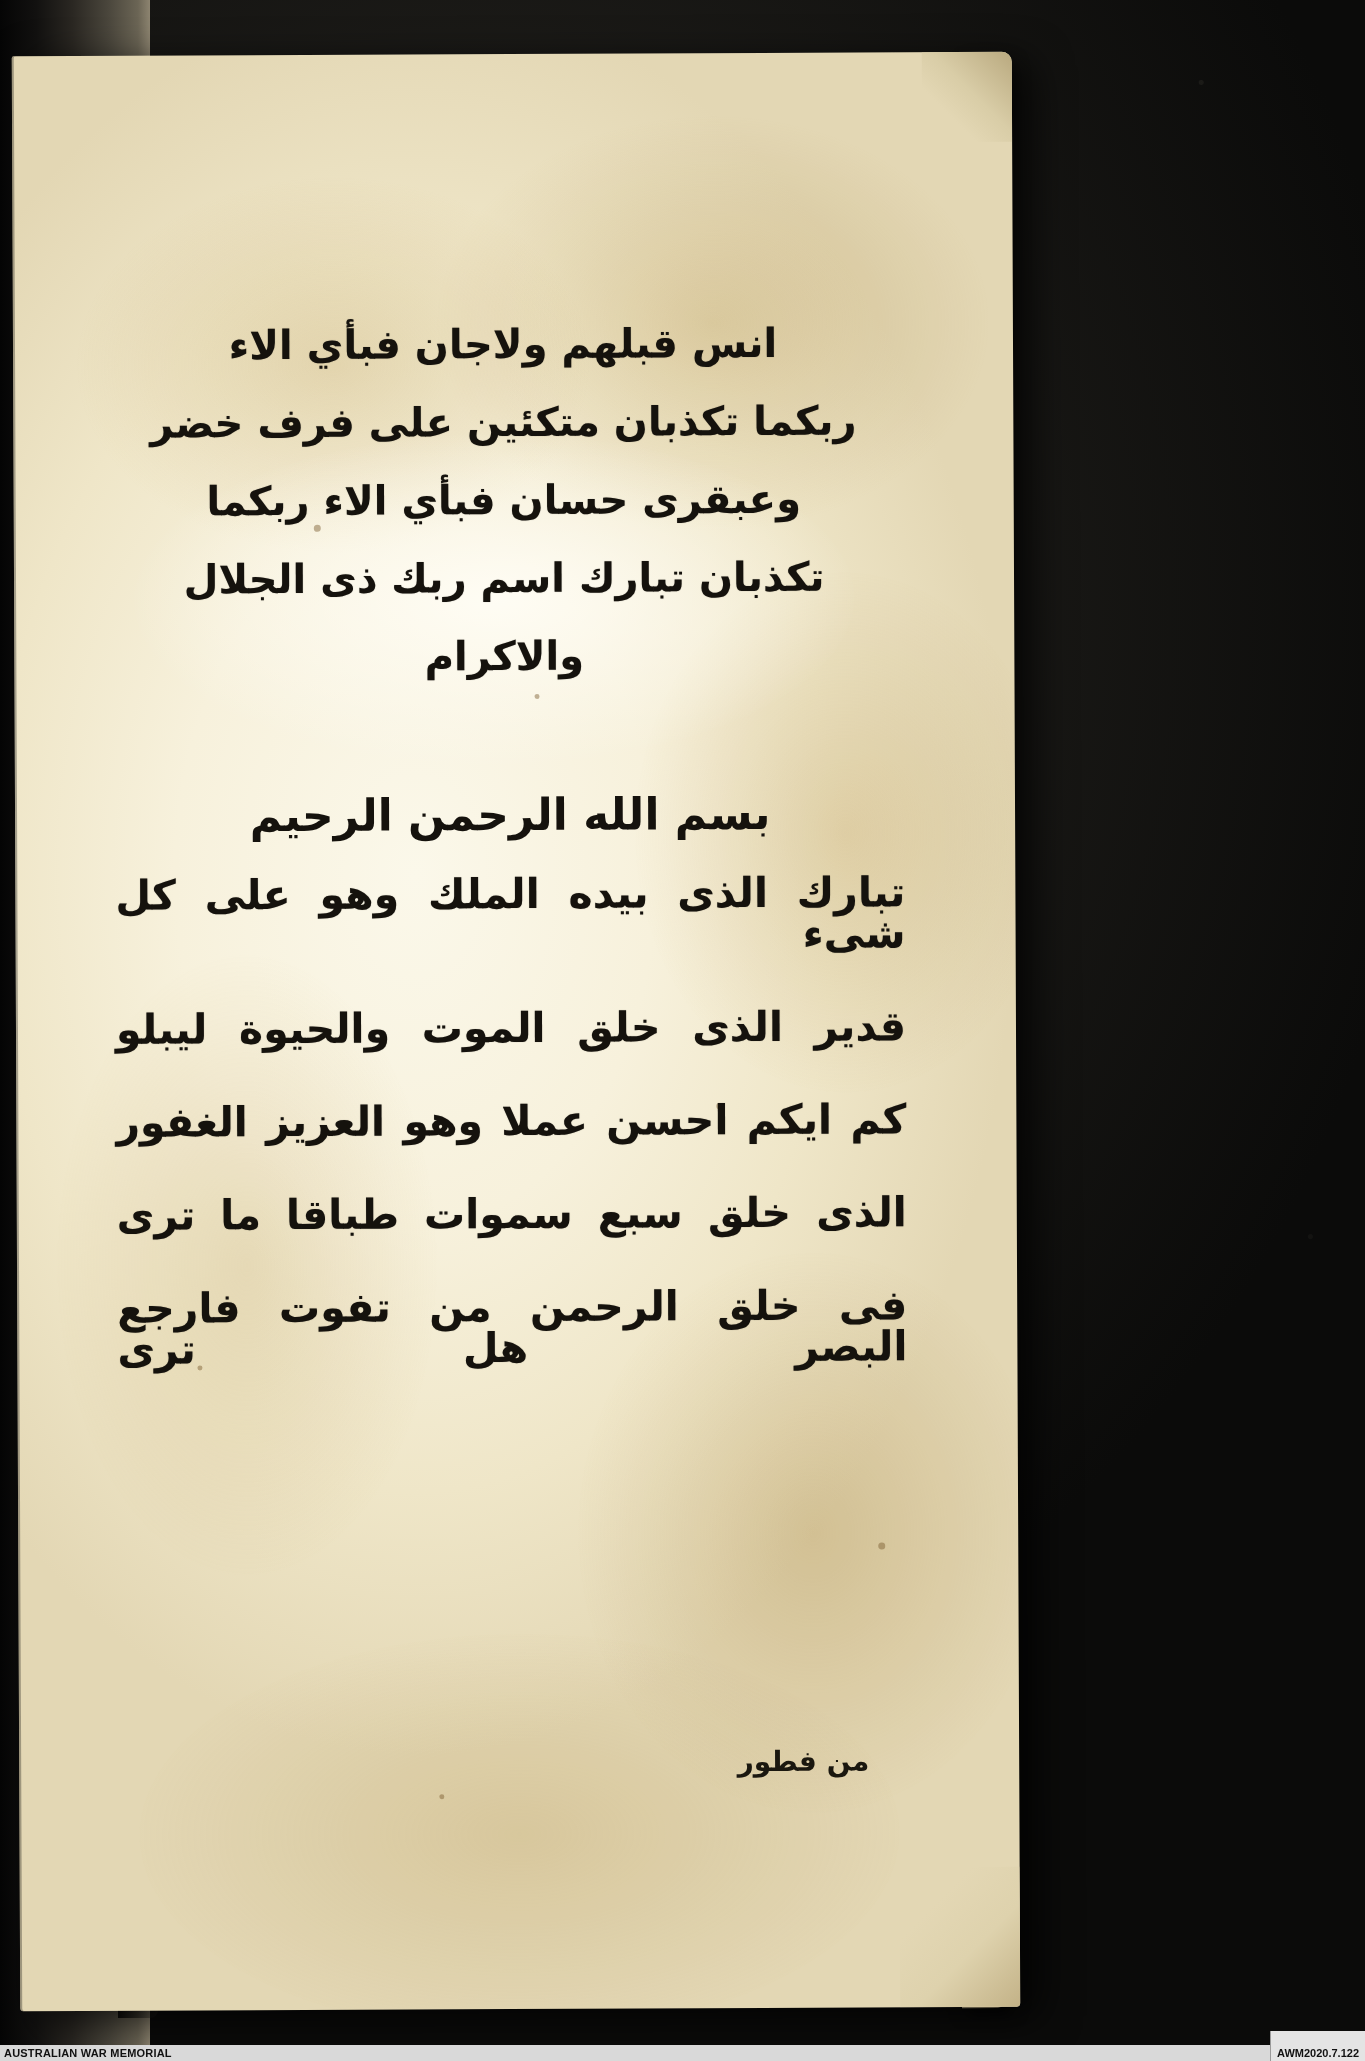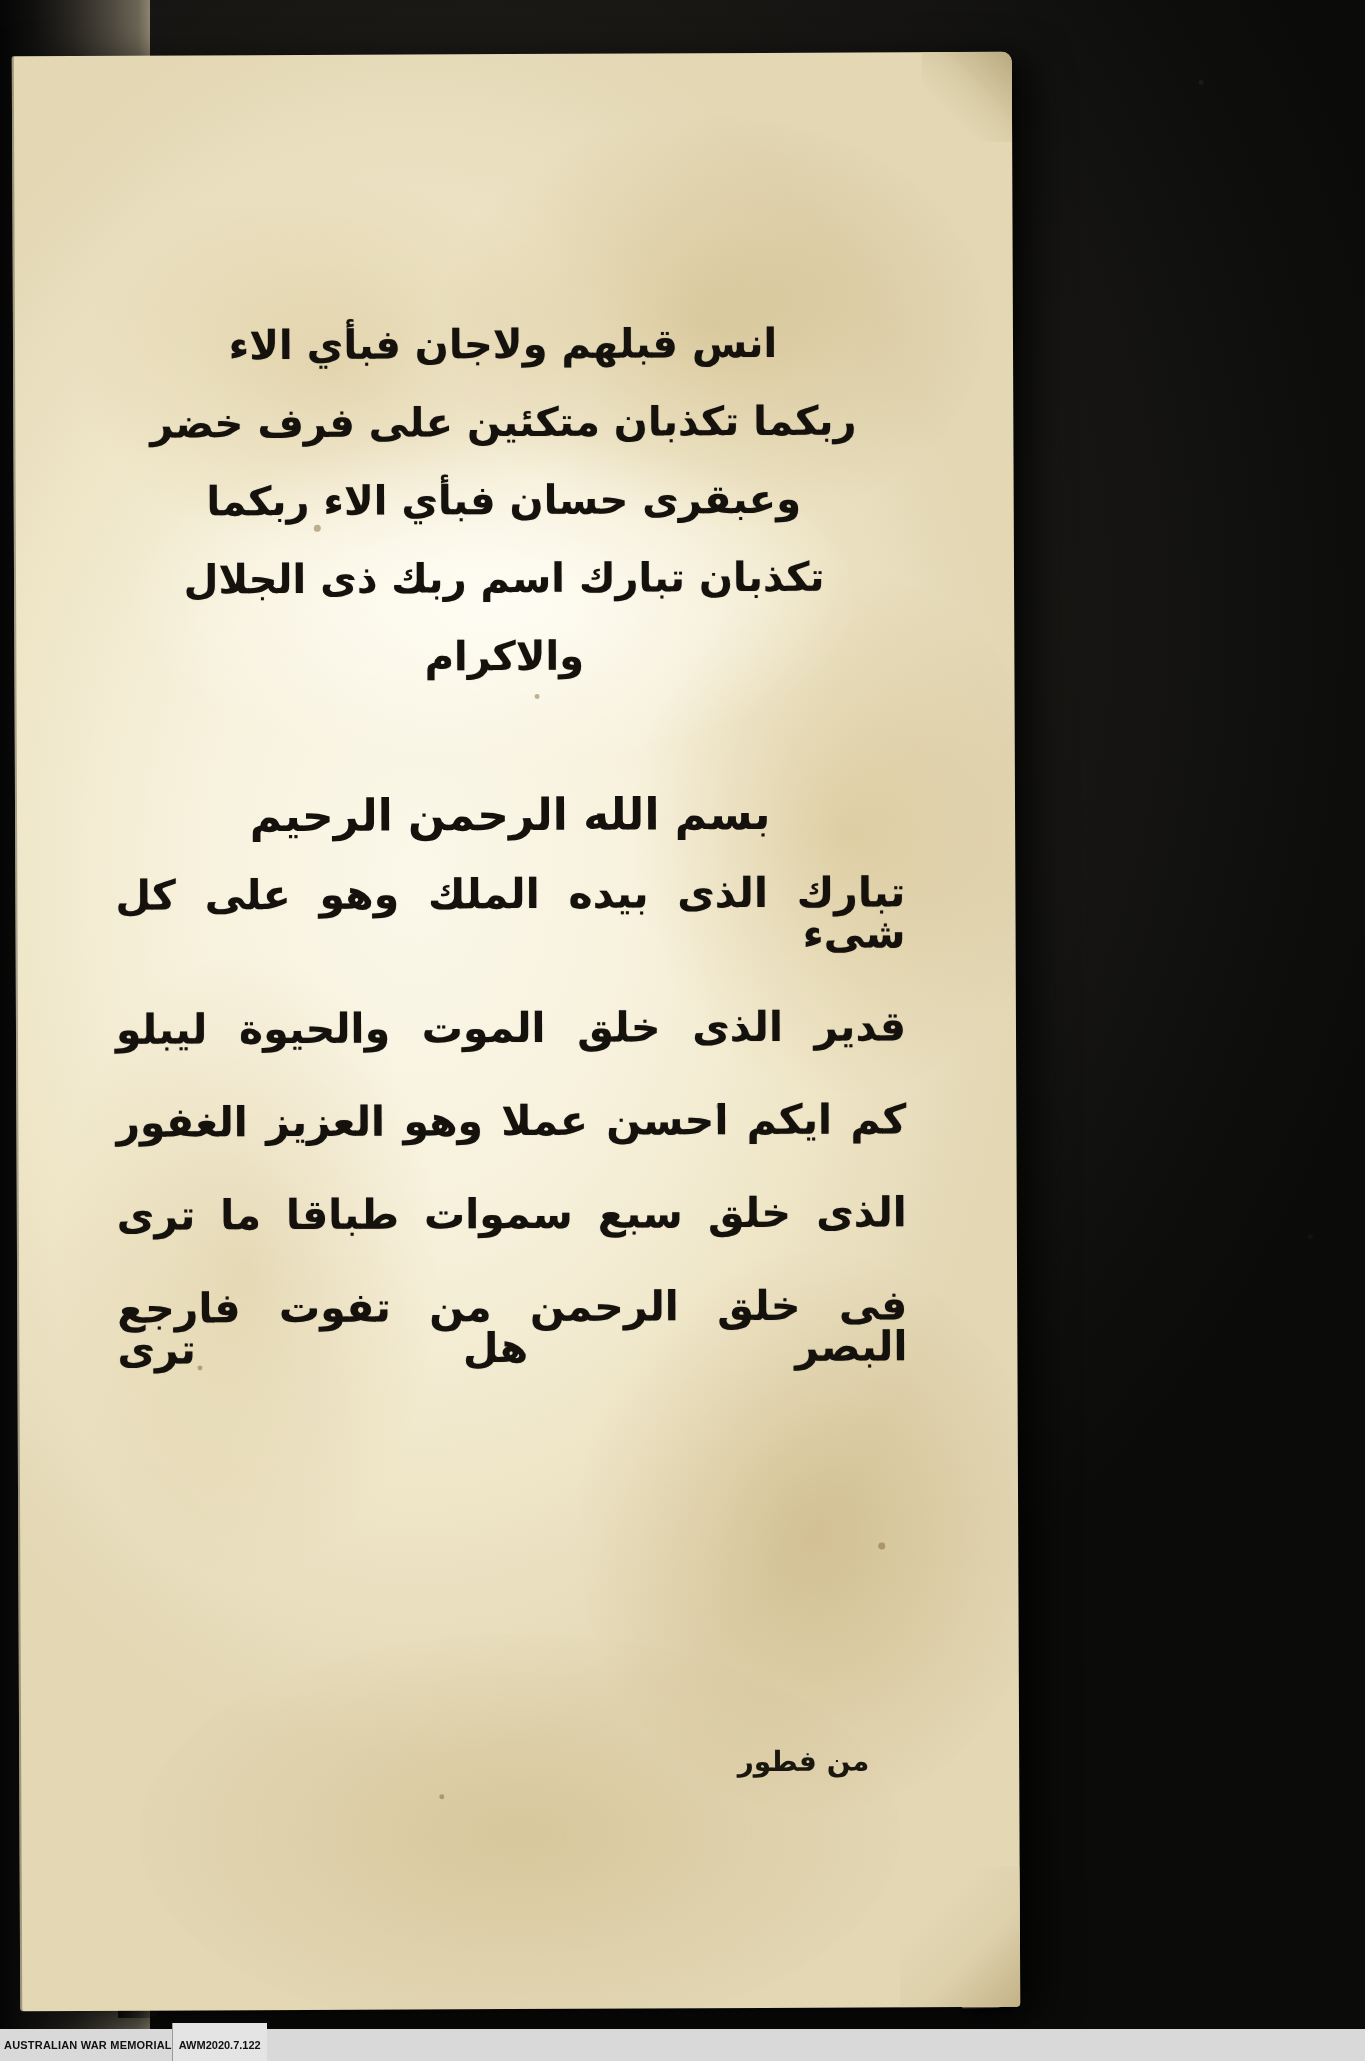--- a/index.html
+++ b/index.html
@@ -195,27 +195,28 @@
     font-family: "DejaVu Sans", sans-serif;
     margin-top: 20px;
   }
 
   
   .footer {
     position: absolute;
     left: 0;
     bottom: 0;
     width: 1365px;
-    height: 32px;
+    height: 16px;
     background: #d9d9d9;
     color: #111;
     font-size: 11px;
     font-family: "Liberation Sans", sans-serif;
     display: flex;
     align-items: center;
+    justify-content: space-between;
   }
   .footer .left { padding-left: 4px; letter-spacing: 0.2px; }
   .footer .right {
     padding: 12px 6px;
     border-left: 1px solid #9a9a9a;
     height: 20px;
     display: flex;
     align-items: center;
     background: #e4e4e4;
   }

